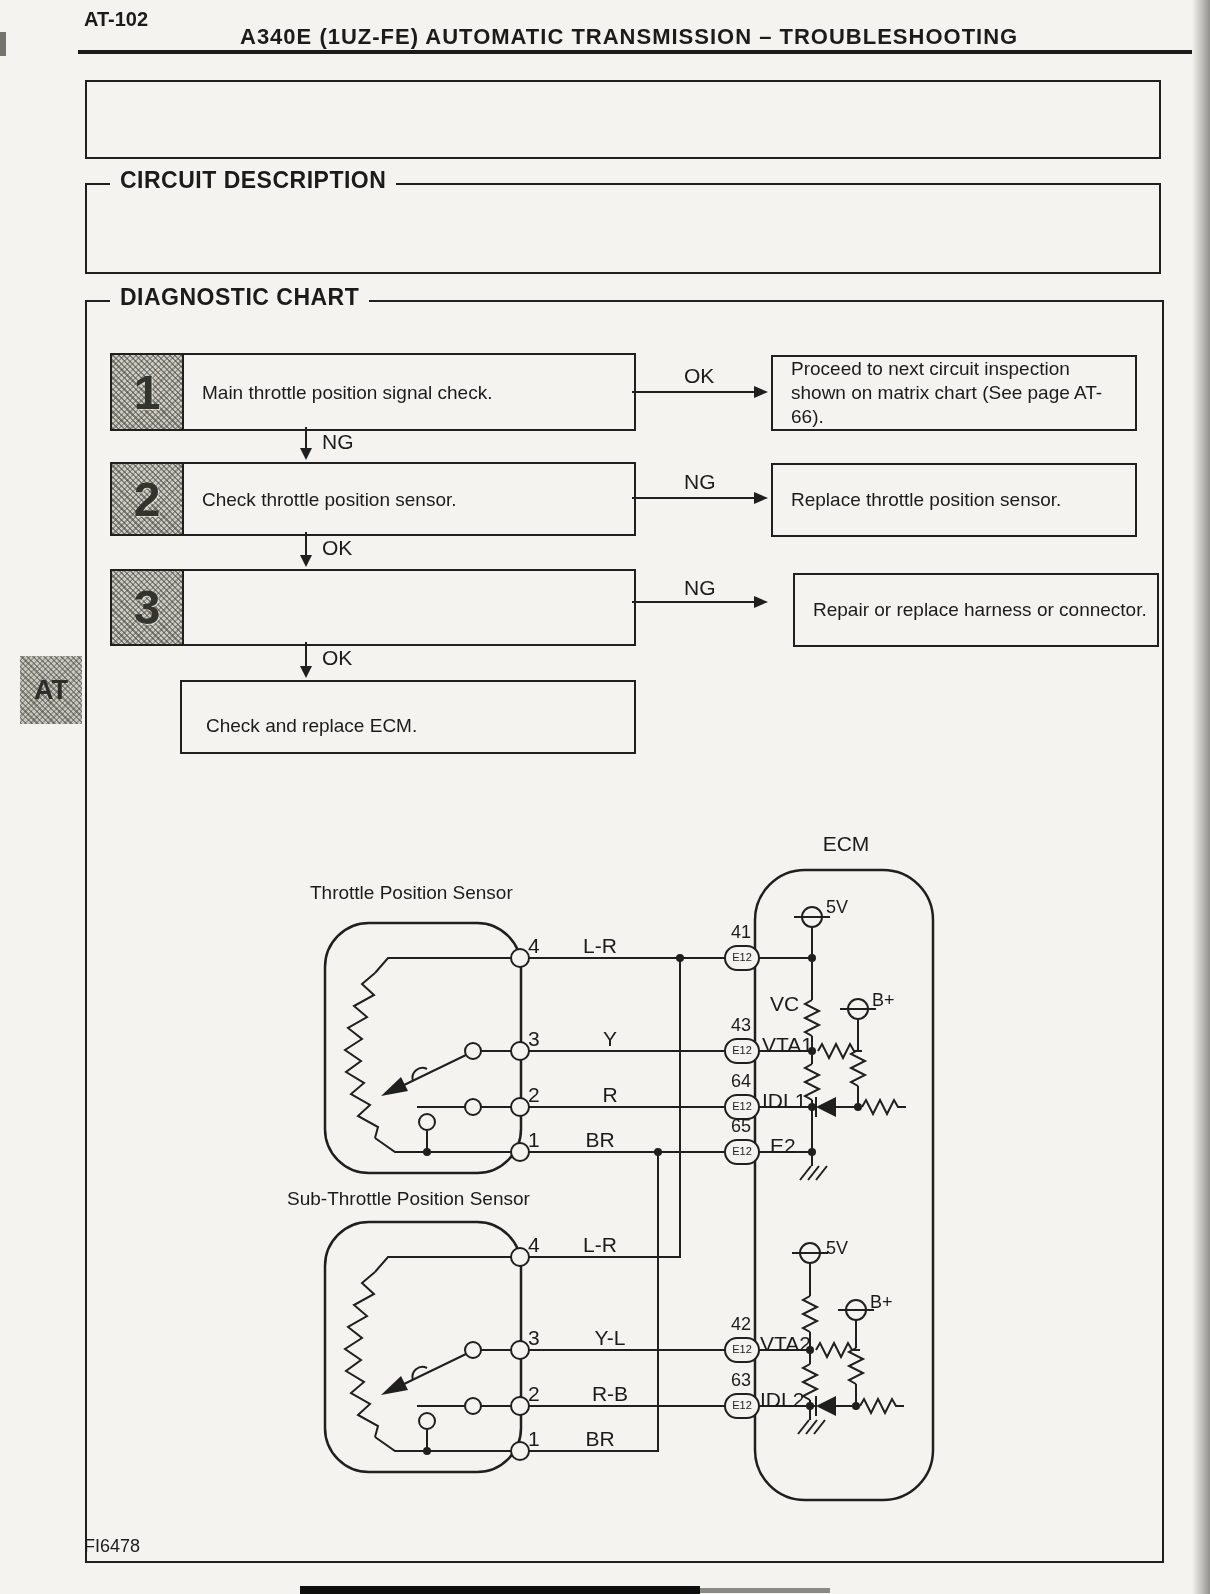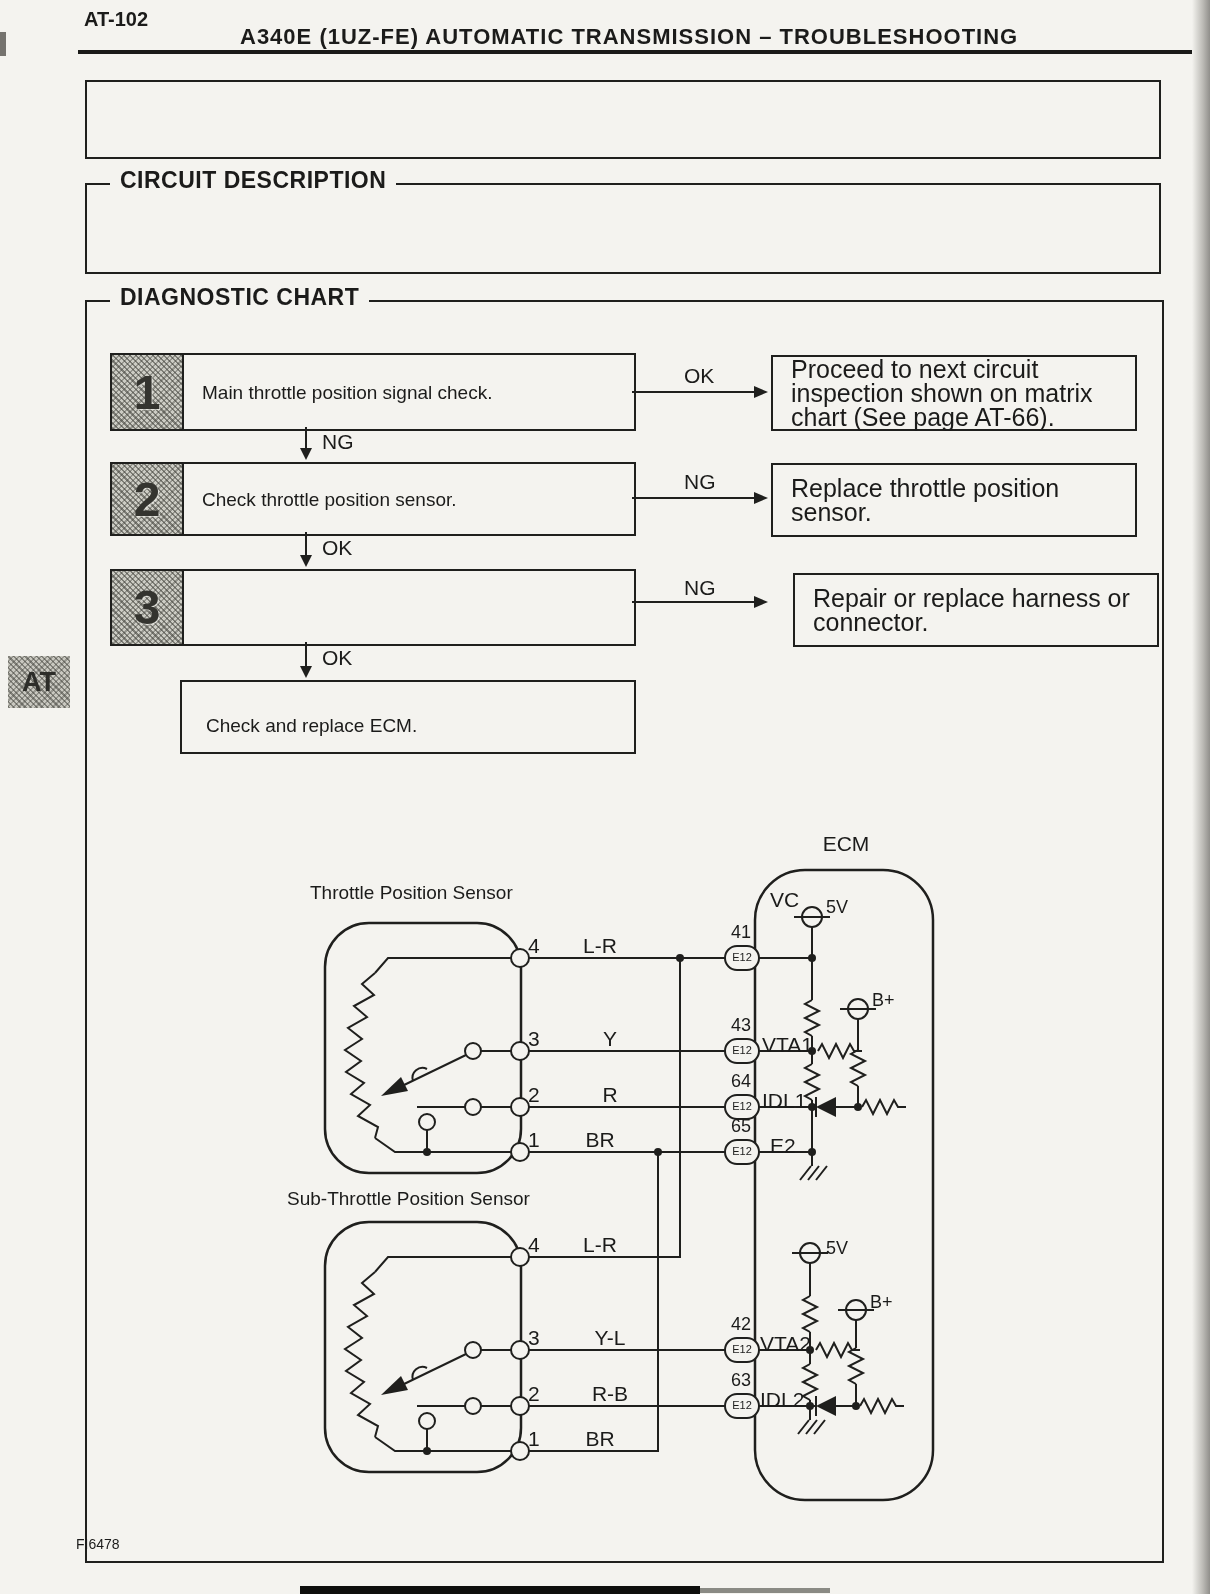--- a/index.html
+++ b/index.html
@@ -11,29 +11,29 @@
   .lbl{position:absolute;z-index:4;white-space:nowrap;}
   .c{text-align:center;}
   .step{position:absolute;border:2px solid #1f1f1d;display:flex;align-items:center;z-index:3;background:transparent;}
   .numblk{position:absolute;left:0;top:0;bottom:0;width:70px;border-right:2px solid #1f1f1d;
      background-color:#ccccc4;
      background-image:repeating-linear-gradient(45deg,rgba(62,62,56,.55) 0 1.5px,transparent 1.5px 4px),
                       repeating-linear-gradient(-45deg,rgba(62,62,56,.38) 0 1.5px,transparent 1.5px 4px);
      display:flex;align-items:center;justify-content:center;font-size:48px;font-weight:800;color:#34342f;
      text-shadow:1px 1px 0 rgba(244,243,239,.6);}
   .stext{margin-left:90px;margin-right:10px;font-size:19px;line-height:23px;}
-  .rtext{margin-left:18px;margin-right:8px;font-size:25px;line-height:24px;}
+  .rtext{margin-left:18px;margin-right:8px;font-size:19px;line-height:24px;}
   .flabel{font-size:21px;font-weight:400;}
   svg{position:absolute;left:0;top:0;z-index:1;}
   svg *{vector-effect:none;}
   .wire{stroke:#1f1f1d;stroke-width:2;fill:none;}
   .wire25{stroke:#1f1f1d;stroke-width:2.5;fill:none;}
   .whitefill{fill:#f4f3ef;}
   .blk{fill:#1f1f1d;}
-  .attab{position:absolute;left:8px;top:656px;width:62px;height:52px;z-index:4;
+  .attab{position:absolute;left:20px;top:656px;width:62px;height:68px;z-index:4;
      background-color:#c9c8c0;
      background-image:repeating-linear-gradient(45deg,rgba(62,62,56,.5) 0 1.5px,transparent 1.5px 4px),
                       repeating-linear-gradient(-45deg,rgba(62,62,56,.35) 0 1.5px,transparent 1.5px 4px);
      display:flex;align-items:center;justify-content:center;font-size:27px;font-weight:700;color:#2d2d29;}
 </style>
 </head>
 <body>
 
 <div class="page">
 
@@ -111,33 +111,33 @@
   <div class="lbl c" style="left:720px;top:1314px;width:42px;font-size:18px;">42</div>
   <div class="lbl c" style="left:720px;top:1370px;width:42px;font-size:18px;">63</div>
 
   <div class="lbl c" style="left:725px;top:951px;width:34px;font-size:11px;">E12</div>
   <div class="lbl c" style="left:725px;top:1044px;width:34px;font-size:11px;">E12</div>
   <div class="lbl c" style="left:725px;top:1100px;width:34px;font-size:11px;">E12</div>
   <div class="lbl c" style="left:725px;top:1145px;width:34px;font-size:11px;">E12</div>
   <div class="lbl c" style="left:725px;top:1343px;width:34px;font-size:11px;">E12</div>
   <div class="lbl c" style="left:725px;top:1399px;width:34px;font-size:11px;">E12</div>
 
-  <div class="lbl flabel" style="left:770px;top:888px;">VC</div>
+  <div class="lbl flabel" style="left:770px;top:992px;">VC</div>
   <div class="lbl flabel" style="left:762px;top:1033px;">VTA1</div>
   <div class="lbl flabel" style="left:762px;top:1089px;">IDL1</div>
   <div class="lbl flabel" style="left:770px;top:1134px;">E2</div>
   <div class="lbl flabel" style="left:760px;top:1332px;">VTA2</div>
   <div class="lbl flabel" style="left:760px;top:1388px;">IDL2</div>
 
   <div class="lbl" style="left:826px;top:897px;font-size:18px;">5V</div>
   <div class="lbl" style="left:872px;top:990px;font-size:18px;">B+</div>
   <div class="lbl" style="left:826px;top:1238px;font-size:18px;">5V</div>
   <div class="lbl" style="left:870px;top:1292px;font-size:18px;">B+</div>
 
-  <div class="lbl" style="left:76px;top:1536px;font-size:14px;">FI6478</div>
+  <div class="lbl" style="left:84px;top:1536px;font-size:18px;">FI6478</div>
 
   <div class="attab">AT</div>
 
   <div class="abs" style="left:0;top:32px;width:6px;height:24px;background:#55534e;opacity:.8;z-index:5;"></div>
   <div class="abs" style="left:1192px;top:0;width:18px;height:1594px;background:linear-gradient(90deg,rgba(0,0,0,0) 0%,rgba(120,118,112,.45) 60%,rgba(62,60,56,.55) 100%);z-index:5;"></div>
   <div class="abs" style="left:300px;top:1586px;width:400px;height:8px;background:#0e0e0c;z-index:5;"></div>
   <div class="abs" style="left:700px;top:1588px;width:130px;height:5px;background:#8a8a84;z-index:5;"></div>
 
   <svg width="1210" height="1594" viewBox="0 0 1210 1594">
     <defs>

